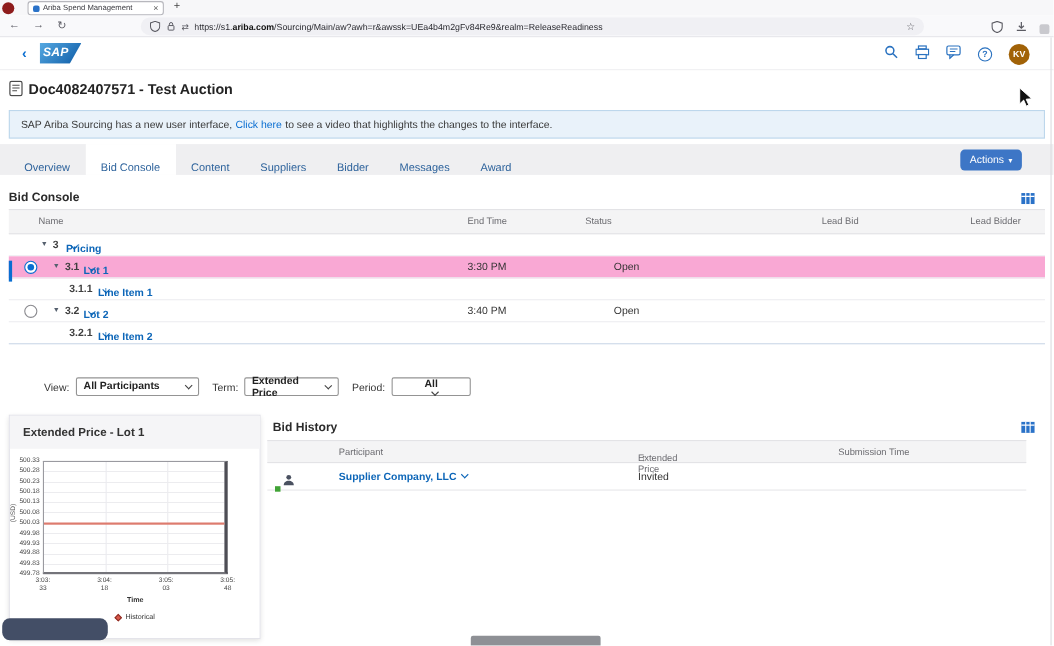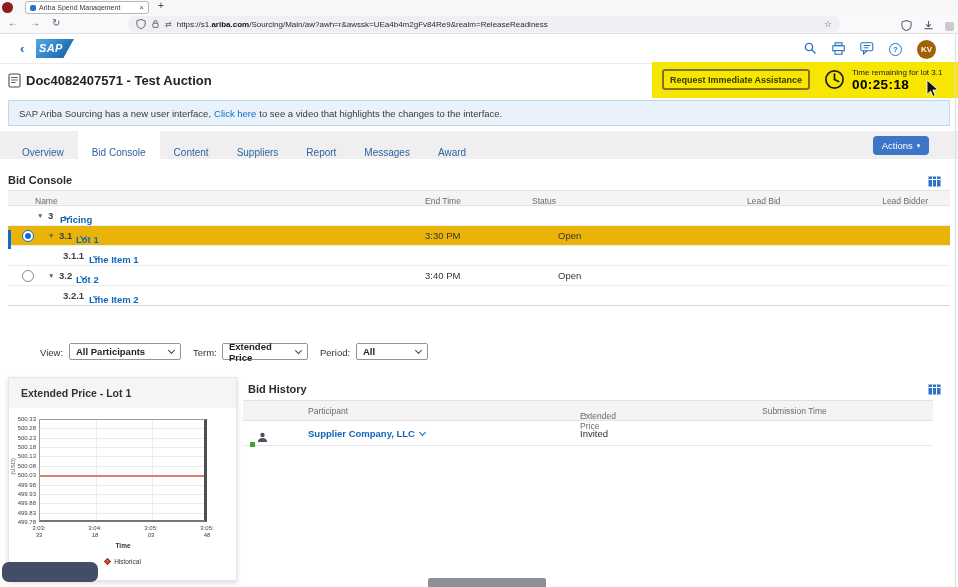--- a/index.html
+++ b/index.html
@@ -53,26 +53,26 @@
   .tabs { display:flex; padding-left:8px; height:28px; }
   .tab { padding:8px 14px; line-height:28px; font-size:10px; color:#2e639c; }
   .tab.active { background:#fff; }
   .actions-btn { position:absolute; left:873px; top:5px; width:56px; height:19px; background:#3d76c6; border-radius:4px; color:#fff; font-size:9.5px; display:flex; align-items:center; justify-content:center; gap:4px; }
   .actions-caret { font-size:7px; }
 
   
   .section-title { position:absolute; font-size:11px; font-weight:bold; color:#2b2b2b; }
   .grid-icon { position:absolute; }
   .bc-table { position:absolute; left:8px; top:190px; width:942px; }
-  .bc-head { position:relative; height:16px; background:#f4f4f5; border-top:1px solid #e3e3e6; border-bottom:1px solid #e3e3e6; font-size:8.5px; color:#6b6b70; }
+  .bc-head { position:relative; height:23px; background:#f4f4f5; border-top:1px solid #e3e3e6; border-bottom:1px solid #e3e3e6; font-size:8.5px; color:#6b6b70; }
   .bc-head span { position:absolute; top:5px; }
   .h-name { left:27px; } .h-end { left:417px; } .h-status { left:524px; } .h-lead { left:739px; } .h-bidder { right:22px; }
   .bc-row { position:relative; height:20px; border-bottom:1px solid #ededf0; }
   .bc-row.last { border-bottom:1px solid #cbd7e8; }
-  .bc-row.sel { background:#eab308; }
+  .bc-row.sel { background:#f9a8d4; }
   .selbar { position:absolute; left:0; top:0; width:3px; height:100%; background:#0a6ed1; }
   .bc-row span, .bc-row a { position:absolute; top:4px; }
   .tri { font-size:6.5px; color:#55606e; top:6px !important; }
   .num { font-size:9.5px; color:#3f3f3f; font-weight:600; }
   .tree-link { font-size:9.5px; color:#0d66b8; font-weight:bold; text-decoration:none; white-space:nowrap; }
   .chev { display:inline-block; width:5px; height:5px; border-right:1.3px solid #0d66b8; border-bottom:1.3px solid #0d66b8; transform:rotate(45deg); margin-left:5px; vertical-align:2px; }
   .cell { font-size:9.5px; color:#333; }
   .c-end { left:417px; } .c-status { left:550px; }
   .radio { position:absolute; top:4px !important; width:12px; height:12px; border-radius:50%; border:1px solid #8a8a8f; background:#fff; }
   .radio.checked { border:1.5px solid #0a6ed1; display:flex; align-items:center; justify-content:center; }
@@ -199,53 +199,41 @@
     <span class="doc-icon">
       <svg width="13" height="15" viewBox="0 0 13 15">
           <rect x="1" y="1" width="11" height="13" rx="1.5" fill="none" stroke="#4a4a4a" stroke-width="1.1"></rect>
           <line x1="3.2" y1="4.5" x2="9.8" y2="4.5" stroke="#4a4a4a" stroke-width="0.9"></line>
           <line x1="3.2" y1="7" x2="9.8" y2="7" stroke="#4a4a4a" stroke-width="0.9"></line>
           <line x1="3.2" y1="9.5" x2="7.5" y2="9.5" stroke="#4a4a4a" stroke-width="0.9"></line>
         </svg>
     </span>
     <span class="doc-title">Doc4082407571 - Test Auction</span>
 
-    <div class="yellowzone">
-      <div class="assist-btn">Request Immediate Assistance</div>
-      <span class="clockwrap">
-        <svg width="21" height="21" viewBox="0 0 21 21">
-            <circle cx="10.5" cy="10.5" r="8.6" fill="none" stroke="#1d1d1d" stroke-width="1.7"></circle>
-            <line x1="10.5" y1="10.5" x2="10.5" y2="5.2" stroke="#1d1d1d" stroke-width="1.7" stroke-linecap="round"></line>
-            <line x1="10.5" y1="10.5" x2="14.6" y2="12.6" stroke="#1d1d1d" stroke-width="1.7" stroke-linecap="round"></line>
-          </svg>
-      </span>
-      <span class="timer-label">Time remaining for lot 3.1</span>
-      <span class="timer-value">00:25:18</span>
-    </div>
   </div>
 
   <span class="cursor">
     <svg width="14" height="18" viewBox="0 0 14 18">
         <path d="M1 0 L1 14.5 L4.6 11 L7 16.5 L9.3 15.4 L6.9 10.2 L12 9.8 Z" fill="#111" stroke="#fff" stroke-width="0.9"></path>
       </svg>
   </span>
 
   <div class="banner">
     <span>SAP Ariba Sourcing has a new user interface,</span>
     <a href="#">Click here</a>
     <span>to see a video that highlights the changes to the interface.</span>
   </div>
 
   <div class="tabsrow">
     <div class="tabs">
       <span class="tab">Overview</span>
       <span class="tab active">Bid Console</span>
       <span class="tab">Content</span>
       <span class="tab">Suppliers</span>
-      <span class="tab">Report</span>
+      <span class="tab">Bidder</span>
       <span class="tab">Messages</span>
       <span class="tab">Award</span>
     </div>
     <div class="actions-btn">
       <span>Actions</span>
       <span class="actions-caret">▾</span>
     </div>
   </div>
 
   <span class="section-title" style="left:8px; top:174px;">Bid Console</span>
@@ -325,21 +313,21 @@
     <div class="fsel" style="left:37px; width:112px;">
         <span>All Participants</span>
         <span class="selchev"></span>
       </div>
     <span class="flabel" style="left:161px">Term:</span>
     <div class="fsel" style="left:190px; width:86px;">
         <span>Extended Price</span>
         <span class="selchev"></span>
       </div>
     <span class="flabel" style="left:288px">Period:</span>
-    <div class="fsel" style="left:324px; width:72px;">
+    <div class="fsel" style="left:324px; width:72px;flex-direction:column;">
         <span>All</span>
         <span class="selchev"></span>
       </div>
   </div>
 
   <div class="chart-card">
     <div class="chart-head">Extended Price - Lot 1</div>
 
     <span class="ytick" style="top:38px">500.33</span>
     <span class="ytick" style="top:47px">500.28</span>

